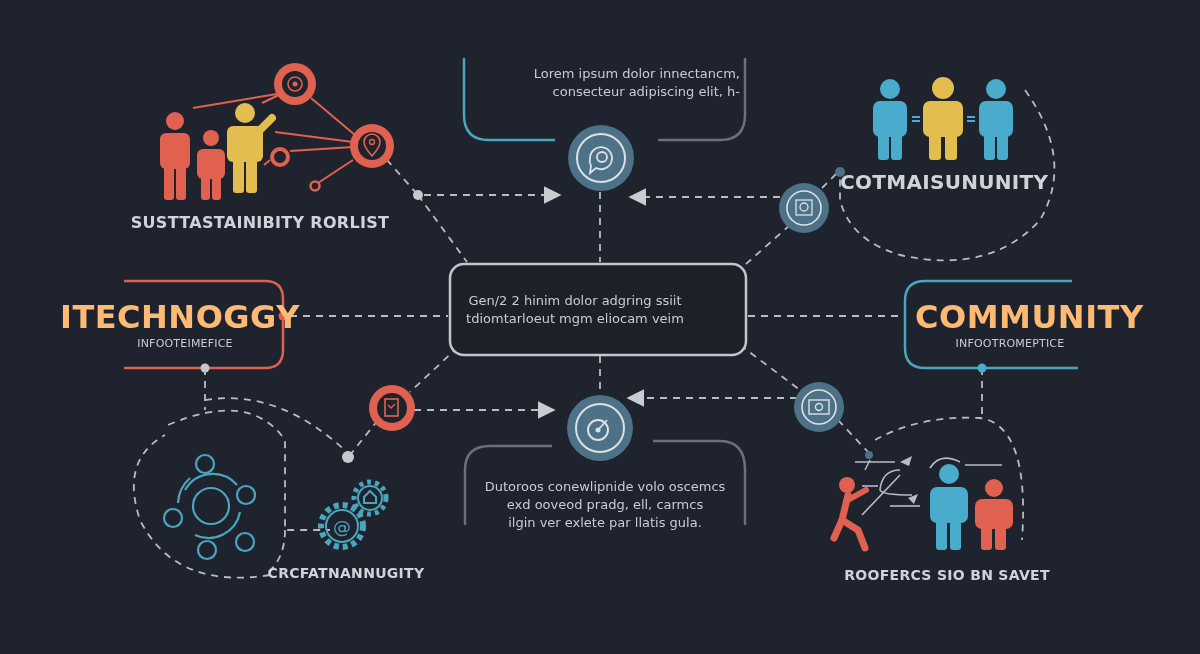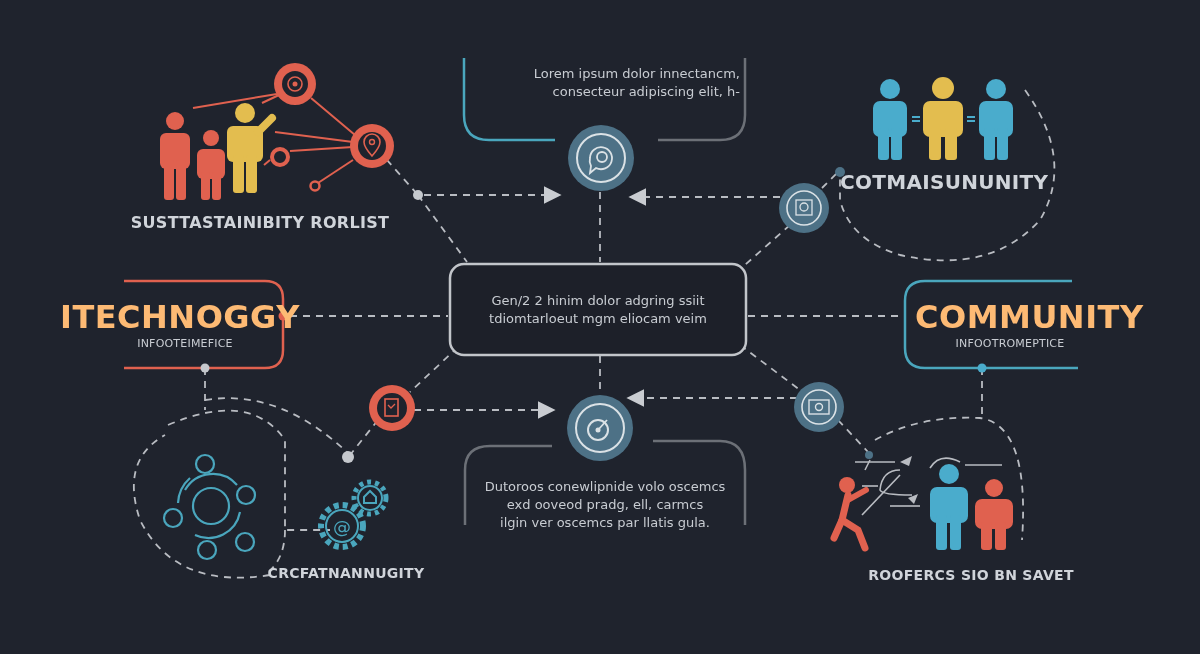--- a/index.html
+++ b/index.html
@@ -258,36 +258,36 @@
     <rect x="981" y="522" width="11" height="28" rx="3" fill="#e0614f"></rect>
     <rect x="995" y="522" width="11" height="28" rx="3" fill="#e0614f"></rect>
   </g>
 </svg>
 
 <div class="txt para" style="left:470px; top:65px; width:270px;text-align:right;">
   <div>Lorem ipsum dolor innectancm,</div>
   <div>consecteur adipiscing elit, h-</div>
 </div>
 
-<div class="txt para" style="left:452px; top:292px; width:292px;">
+<div class="txt para" style="left:429px; top:292px; width:292px;">
   <div>Gen/2 2 hinim dolor adgring ssiit</div>
   <div>tdiomtarloeut mgm eliocam veim</div>
 </div>
 
 <div class="txt para" style="left:470px; top:478px; width:270px;">
   <div>Dutoroos conewlipnide volo oscemcs</div>
   <div>exd  ooveod  pradg,  ell,  carmcs</div>
-  <div>ilgin  ver oscemcs par llatis gula.</div>
+  <div>ilgin  ver exlete par llatis gula.</div>
 </div>
 
 <div class="txt label-md" style="left:130px; top:213px; width:260px; font-size:16px;">SUSTTASTAINIBITY RORLIST</div>
 
 <div class="txt label-md" style="left:840px; top:170px; width:200px;">COTMAISUNUNITY</div>
 
 <div class="txt label-lg" style="left:60px; top:298px; width:205px;">ITECHNOGGY</div>
 <div class="txt label-sm" style="left:110px; top:337px; width:150px;text-align:center;">INFOOTEIMEFICE</div>
 
 <div class="txt label-lg" style="left:915px; top:298px; width:215px;">COMMUNITY</div>
 <div class="txt label-sm" style="left:935px; top:337px; width:150px;">INFOOTROMEPTICE</div>
 
 <div class="txt label-md" style="left:256px; top:565px; width:180px; font-size:14px;">CRCFATNANNUGITY</div>
 
-<div class="txt label-md" style="left:856px; top:567px; width:230px; font-size:14px;">ROOFERCS SIO BN SAVET</div>
+<div class="txt label-md" style="left:832px; top:567px; width:230px; font-size:14px;">ROOFERCS SIO BN SAVET</div>
 
 </body></html>

